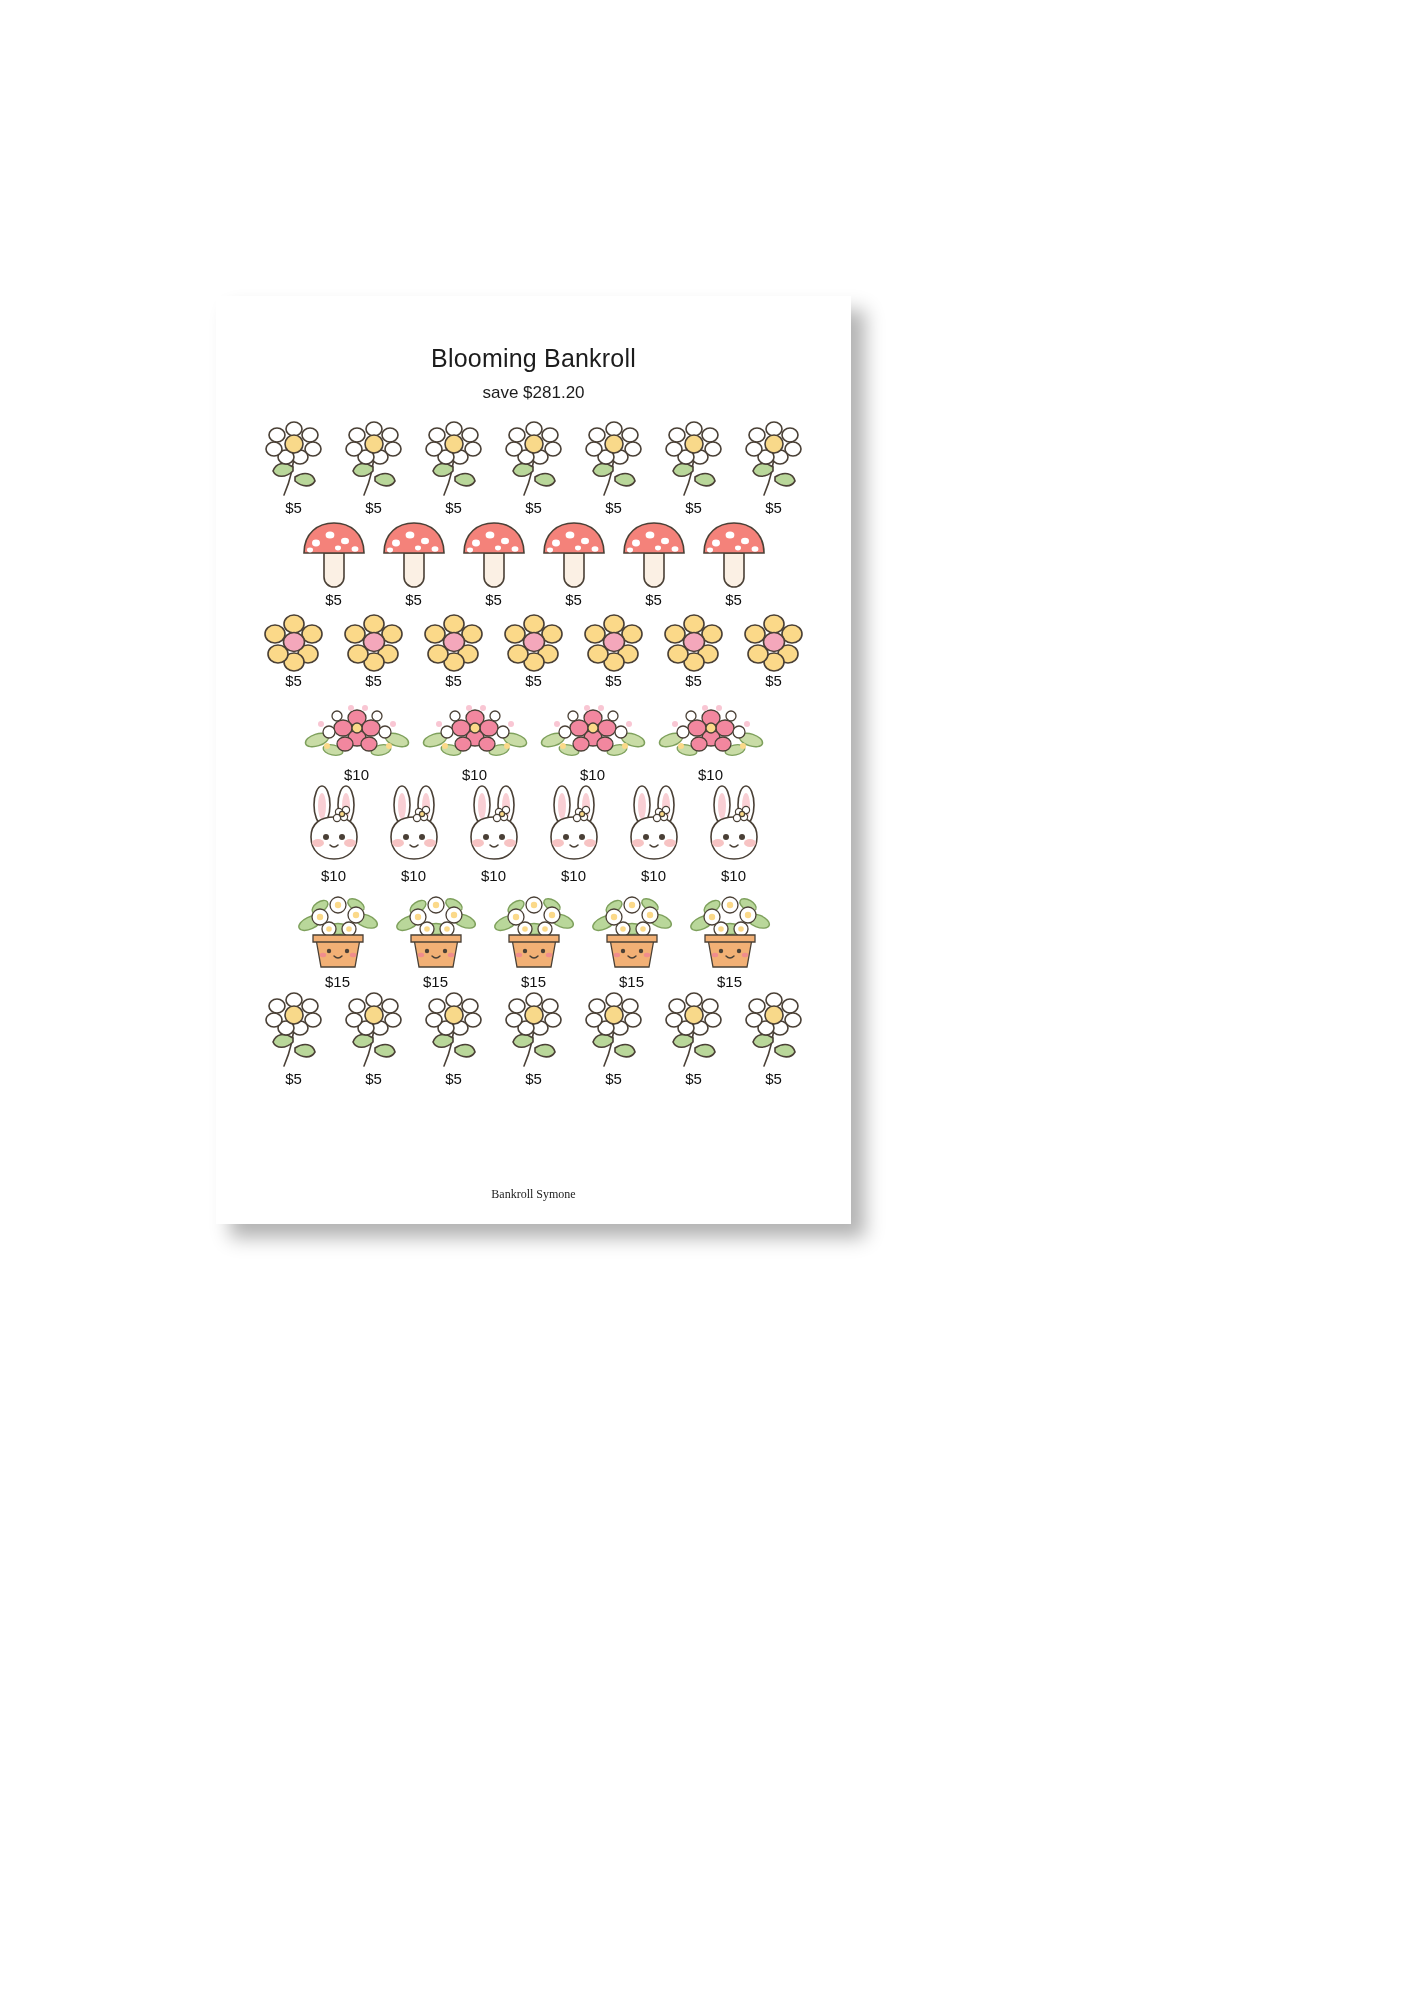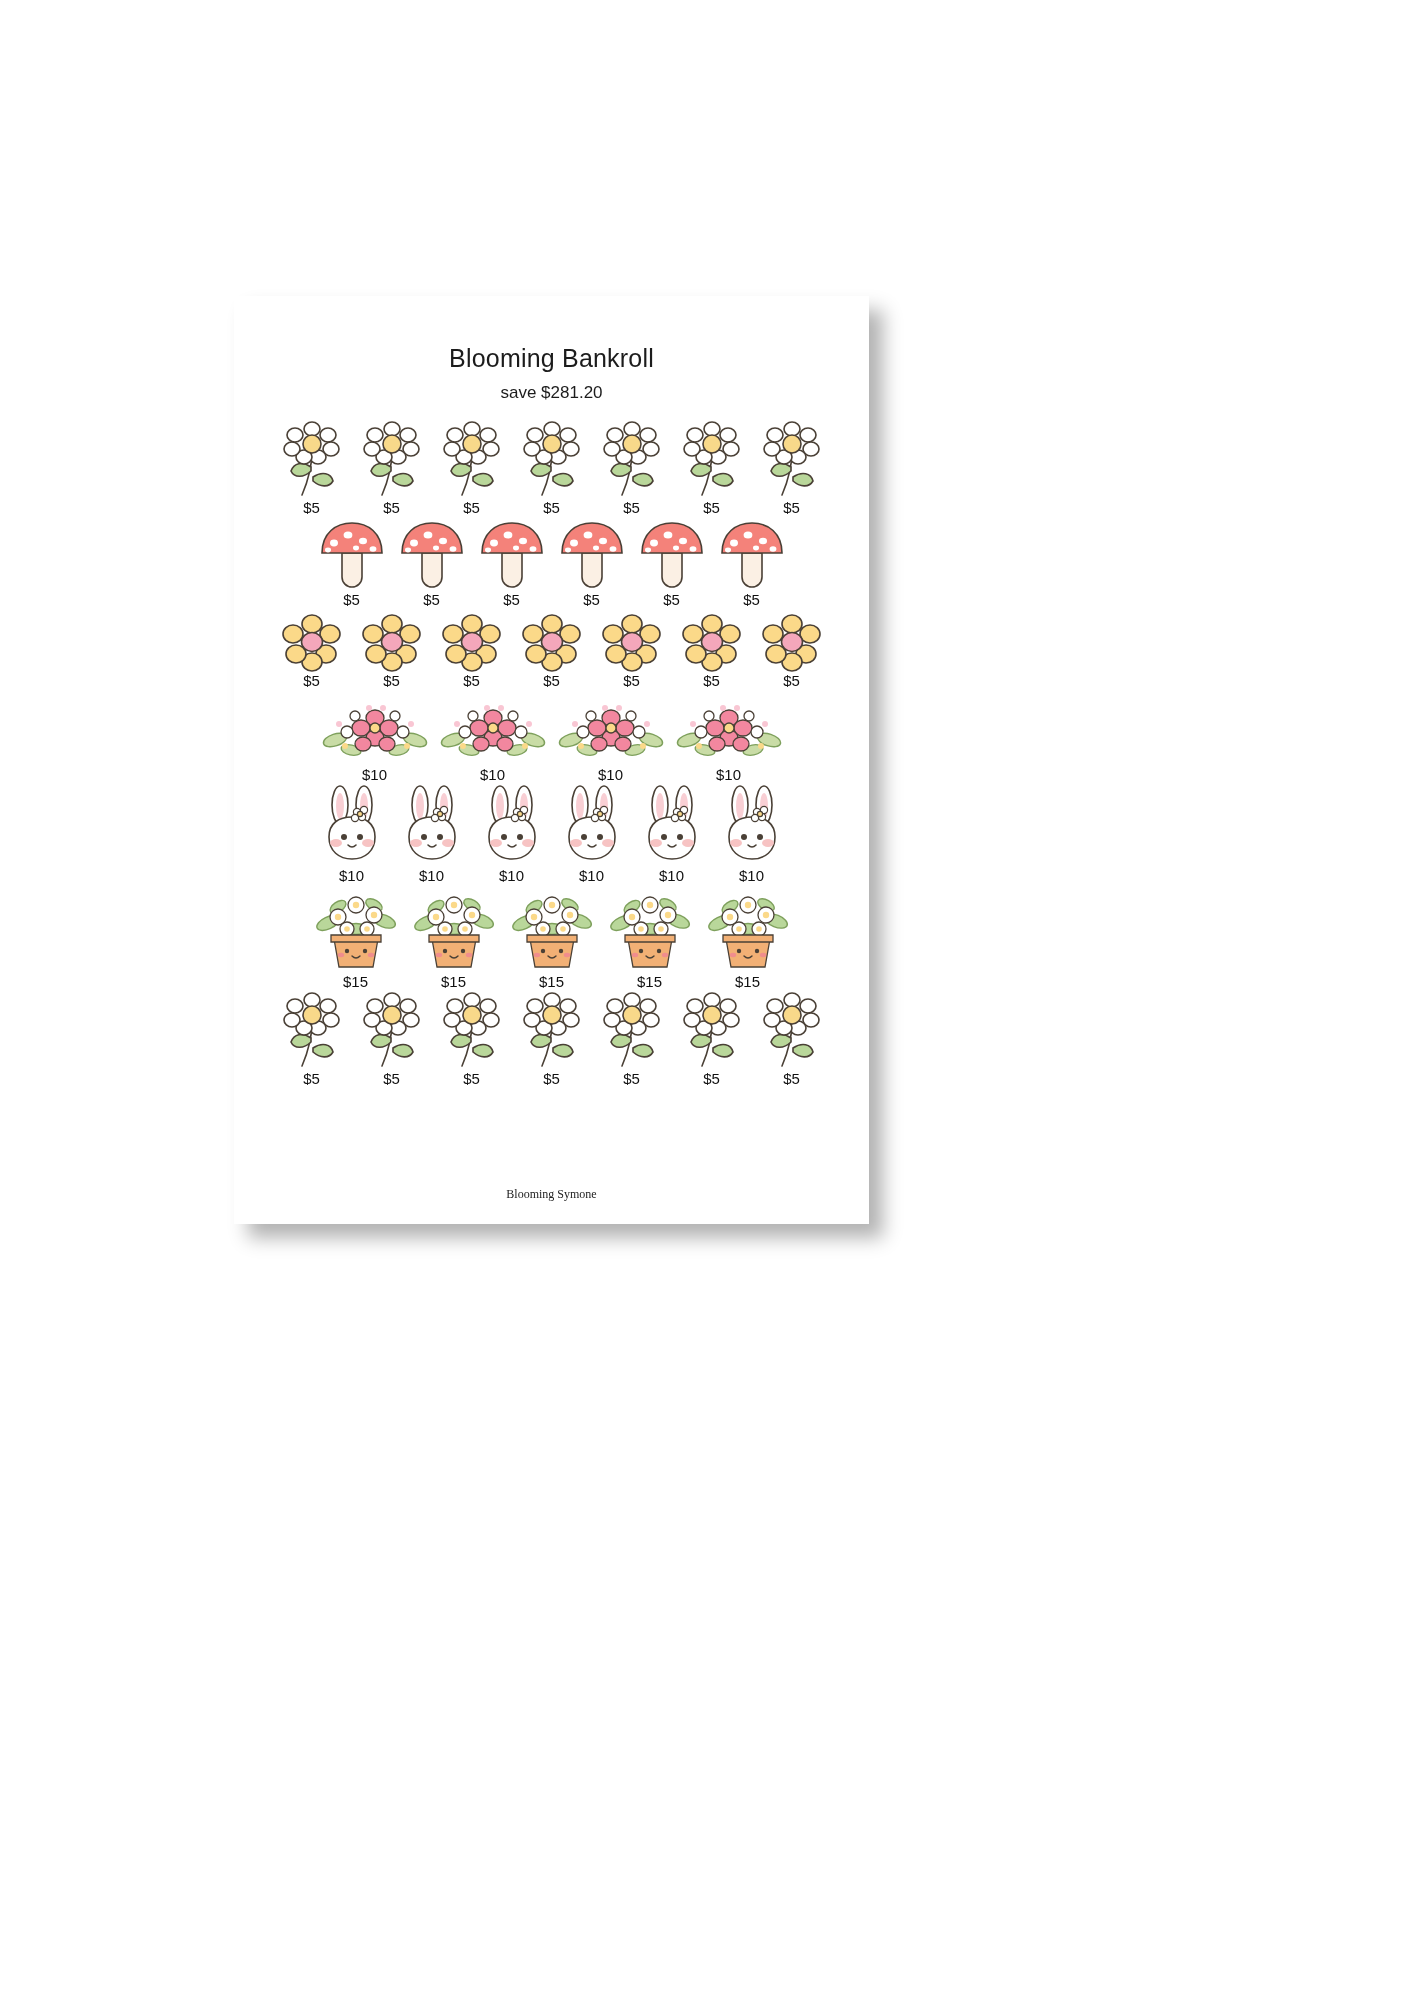--- a/index.html
+++ b/index.html
@@ -11,21 +11,21 @@
     width: 1409px;
     height: 2000px;
     font-family: "Liberation Sans", sans-serif;
     position: relative;
     overflow: hidden;
   }
 
   
   .sheet {
     position: absolute;
-    left: 234px;
+    left: 216px;
     top: 296px;
     width: 635px;
     height: 928px;
     background: #ffffff;
     box-shadow: 14px 14px 18px rgba(0,0,0,0.30);
   }
 
   .sheet-inner {
     padding: 48px 34px 0 34px;
     box-sizing: border-box;
@@ -1210,16 +1210,16 @@
                 <circle cx="34" cy="23" r="9" fill="#f8d98a"></circle>
               </g>
             </svg>
           </div>
           <div class="amount">$5</div>
         </div>
       </div>
 
     </div>
 
-    <div class="footer">Blooming Symone</div>
+    <div class="footer">Bankroll Symone</div>
 
   </div>
 </div>
 
 </body></html>

